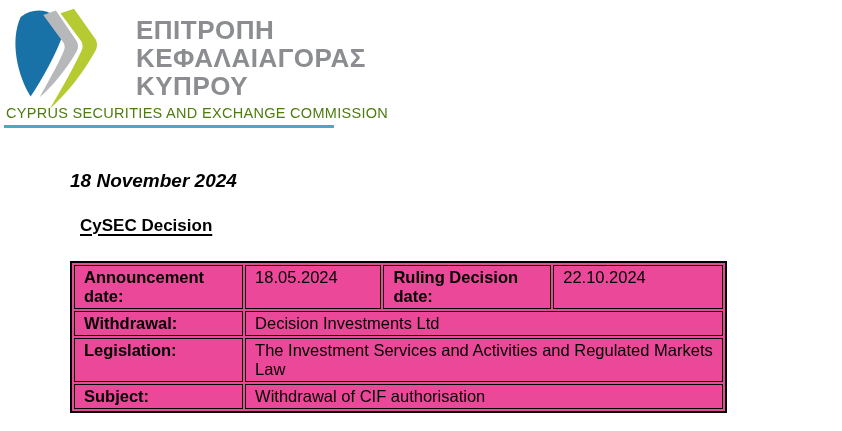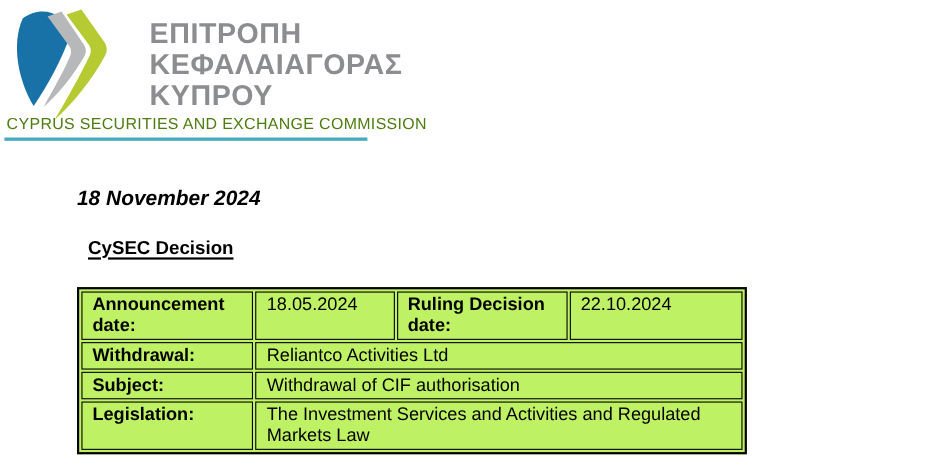--- a/index.html
+++ b/index.html
@@ -42,26 +42,26 @@
     font-size:17px; font-weight:bold;
     text-decoration:underline;
     text-decoration-thickness:2px;
     text-underline-offset:3px;
     margin-left:10px;
   }
 
   
   .decision-table {
     position:absolute; left:70px; top:261px;
-    width:609px;
+    width:657px;
     table-layout:fixed;
     border-collapse:separate;
     border-spacing:2px;
     border:2px solid #000;
-    background:#bef264;
+    background:#ec4899;
   }
   .decision-table td {
     border:1.5px solid #000;
     padding:2px 9px 2px 9px;
     font-size:16.5px;
     line-height:19px;
     vertical-align:top;
     overflow:hidden;
     white-space:normal;
   }
@@ -105,26 +105,26 @@
     </colgroup>
     <tbody>
       <tr>
         <td class="lbl">Announcement date:</td>
         <td>18.05.2024</td>
         <td class="lbl">Ruling Decision date:</td>
         <td>22.10.2024</td>
       </tr>
       <tr>
         <td class="lbl">Withdrawal:</td>
-        <td colspan="3">Reliantco Activities Ltd</td>
+        <td colspan="3">Decision Investments Ltd</td>
+      </tr>
+      <tr>
+        <td class="lbl">Legislation:</td>
+        <td colspan="3">The Investment Services and Activities and Regulated Markets Law</td>
       </tr>
       <tr>
         <td class="lbl">Subject:</td>
         <td colspan="3">Withdrawal of CIF authorisation</td>
-      </tr>
-      <tr>
-        <td class="lbl">Legislation:</td>
-        <td colspan="3">The Investment Services and Activities and Regulated Markets Law</td>
       </tr>
     </tbody>
   </table>
 
 </div>
 
 </body></html>

